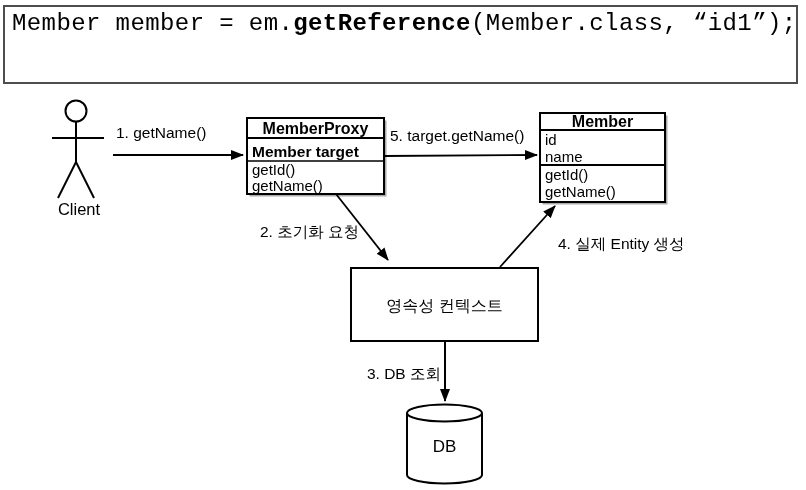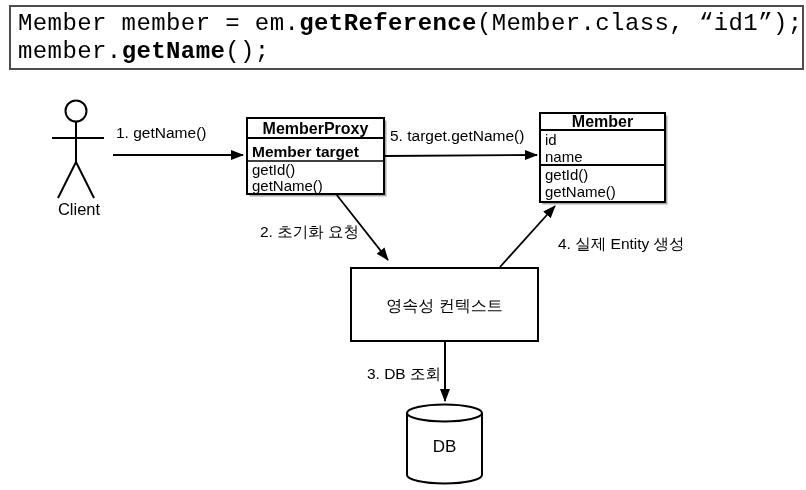--- a/index.html
+++ b/index.html
@@ -5,25 +5,25 @@
   html,body{margin:0;padding:0;}
   body{
     width:806px;height:490px;
     background:#ffffff;
     position:relative;
     overflow:hidden;
     font-family:"Liberation Sans", sans-serif;
   }
   .code-box{
     position:absolute;
-    left:9px;top:5px;
+    left:3px;top:5px;
     width:784px;height:55px;
     border:2px solid #4d4d4d;
     background:#ffffff;
-    padding:3px 0 3px 7px;
+    padding:3px 0 17px 7px;
     font-family:"Liberation Mono","DejaVu Sans Mono",monospace;
     font-size:24px;
     line-height:28px;
     letter-spacing:0.4px;
     color:#000;
     white-space:nowrap;
   }
   .code-box .b{font-weight:bold;}
   .diagram{
     position:absolute;
@@ -37,21 +37,20 @@
   .box-item{font-size:15px;}
   .actor-lbl{font-size:16.5px;text-anchor:middle;}
   .ctx-lbl{font-size:16px;text-anchor:middle;}
   .db-lbl{font-size:17px;text-anchor:middle;}
 </style>
 </head>
 <body>
 
 <div class="code-box">
   <div><span>Member member = em.</span><span class="b">getReference</span><span>(Member.class, “id1”);</span></div>
-  <div><span>member.</span><span class="b">getName</span><span>();</span></div>
 </div>
 
 <svg class="diagram" viewBox="0 0 806 395">
   <defs>
     <marker id="ah" markerUnits="userSpaceOnUse" markerWidth="14" markerHeight="12" refX="12" refY="5" orient="auto">
       <path d="M0,0 L13,5 L0,10 Z" fill="#000000"></path>
     </marker>
   </defs>
 
   <g stroke="#000" stroke-width="2" fill="none">

